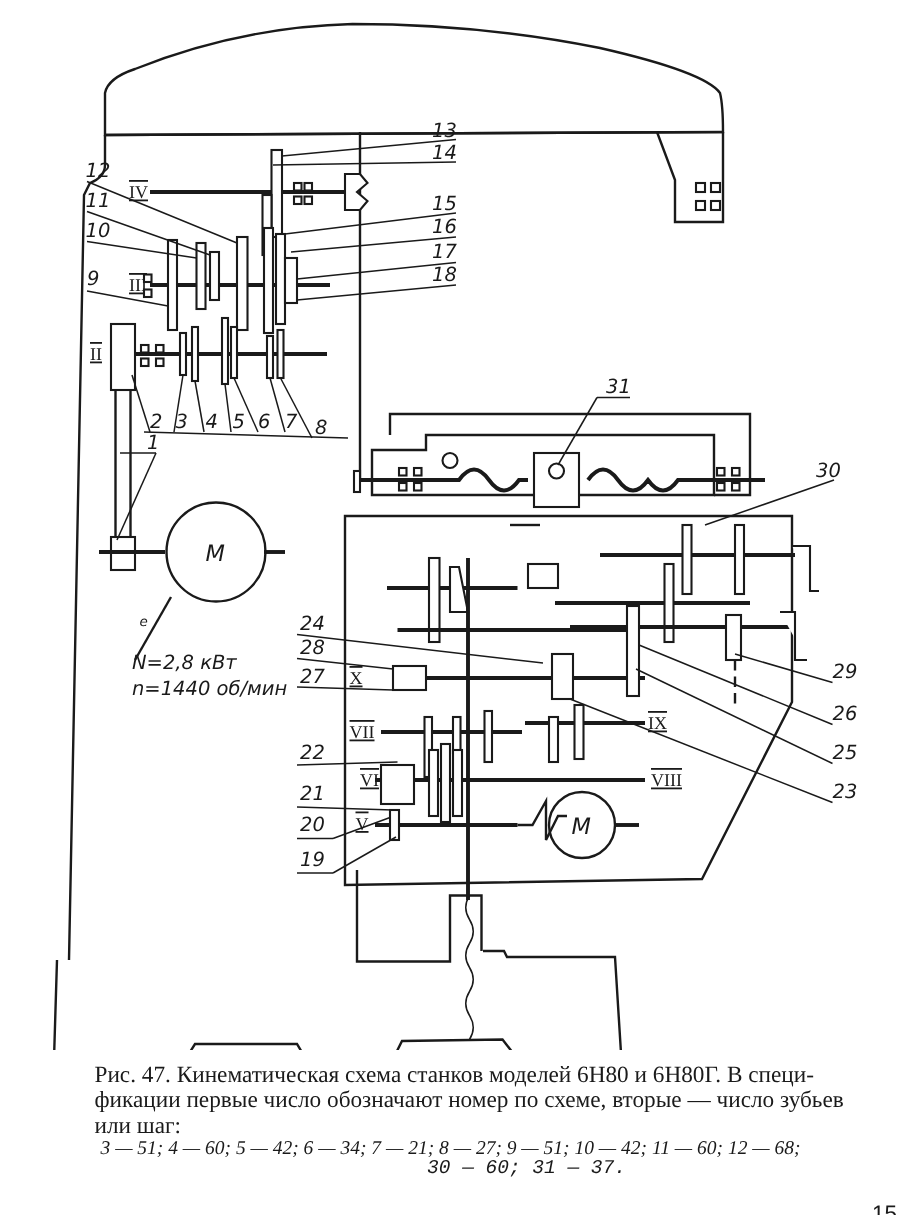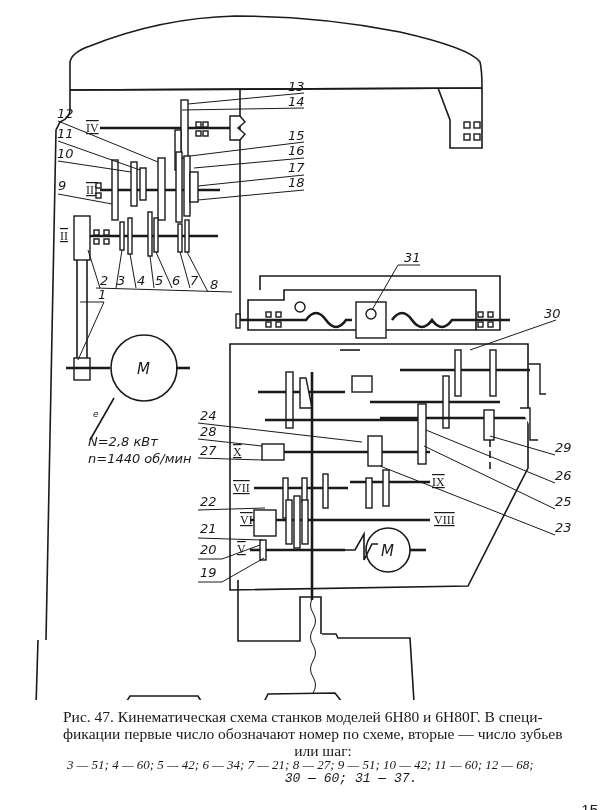--- a/index.html
+++ b/index.html
@@ -9,21 +9,21 @@
   #scheme .thin { stroke:#1a1a1a; stroke-width:1; fill:none; }
   #scheme .thick { stroke:#1a1a1a; stroke-width:2.6; fill:none; }
   #scheme .gear { stroke:#1a1a1a; stroke-width:1.4; fill:#fff; }
   #scheme .dash { stroke:#1a1a1a; stroke-width:1.6; stroke-dasharray:7 4; fill:none; }
   #scheme text { font-family:"DejaVu Sans", sans-serif; font-style:italic; fill:#1a1a1a; }
   .lbl { font-size:13px; }
   .roman { font-size:12px; font-family:"Liberation Serif", serif !important; font-style:normal !important; text-decoration:underline overline; }
   .motor-txt { font-size:15px; }
   .spec { font-size:13px; }
   #caption { position:absolute; left:40px; top:708px; width:520px; font-size:15.5px; line-height:17px; text-align:justify;margin-left:23px; }
-  #caption .c-line3 { text-align:center; }
+  #caption .c-line3 { text-align:left; }
   #spec { position:absolute; left:22px; top:758px; width:568px; font-size:13px; line-height:13.5px; font-style:italic; text-align:justify;margin-left:45px; }
   #spec .center { text-align:center;font-family:Liberation Mono, monospace; }
   #pagenum { position:absolute; right:2px; bottom:-8px; font-size:15px; font-family:"Liberation Sans", sans-serif; }
 </style>
 </head>
 <body>
 
 <svg id="scheme" viewBox="0 0 600 700" xmlns="http://www.w3.org/2000/svg">
 
   <g>

